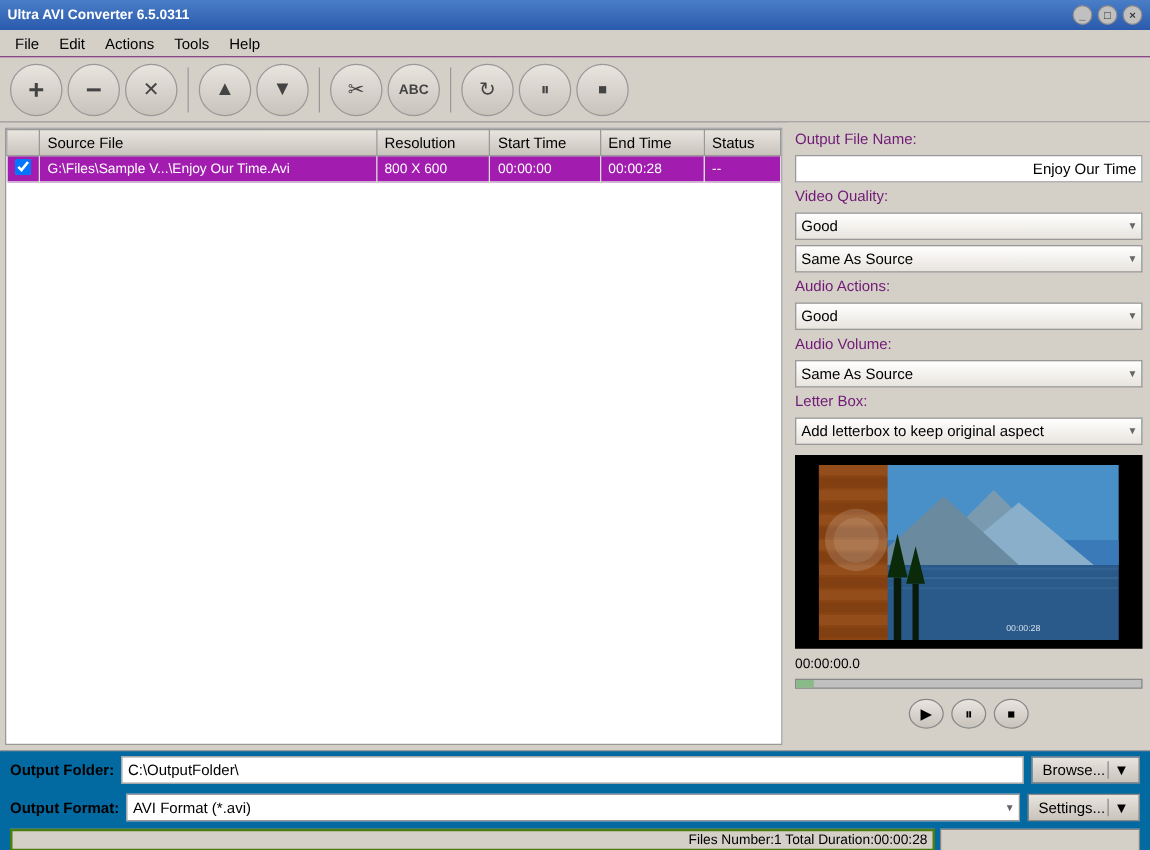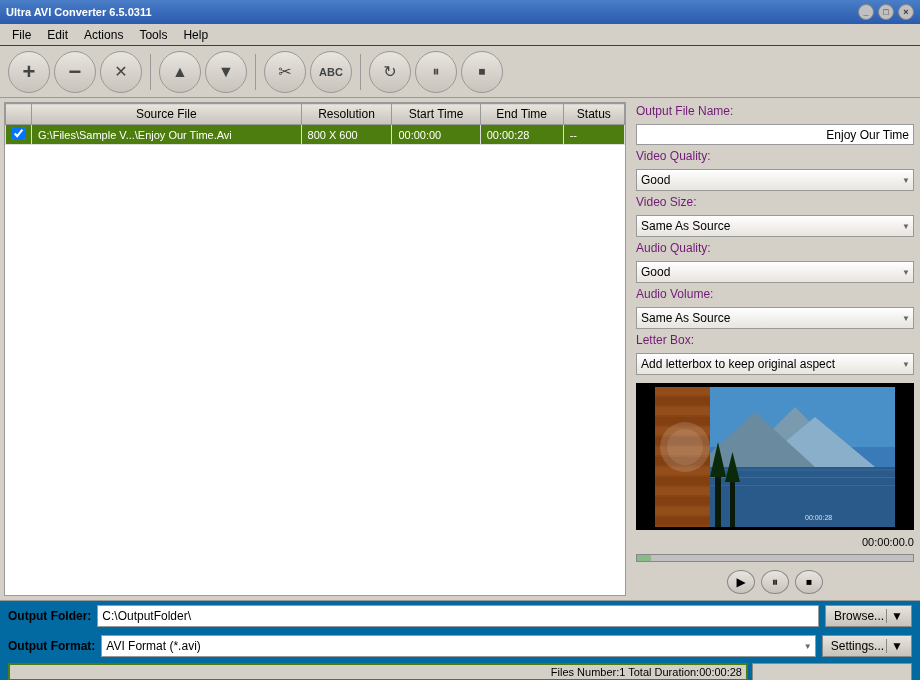--- a/index.html
+++ b/index.html
@@ -98,30 +98,30 @@
       flex-direction: column;
     }
     .file-table {
       width: 100%;
       border-collapse: collapse;
     }
     .file-table th {
       background: linear-gradient(to bottom, #e8e4de, #c8c4bc);
       border: 1px solid #999;
       padding: 3px 6px;
-      text-align: center;
+      text-align: left;
       font-size: 12px;
       font-weight: normal;
     }
     .file-table td {
       border: 1px solid #ddd;
       padding: 2px 6px;
       font-size: 11px;
     }
-    .file-table tr.selected td { background: #4d7c0f; color: white; }
+    .file-table tr.selected td { background: #a21caf; color: white; }
     .checkbox-cell { width: 24px; text-align: center; }
 
     
     .right-panel {
       width: 290px;
       background: #d4d0c8;
       padding: 6px;
       display: flex;
       flex-direction: column;
       gap: 4px;
@@ -231,21 +231,21 @@
       width: 160px;
       border: 1px solid #888;
       background: #d4d0c8;
       padding: 1px 4px;
       font-size: 11px;
       margin-left: 4px;
     }
 
     
     .preview-time {
-      text-align: right;
+      text-align: left;
       font-size: 11px;
       margin-top: 2px;
     }
     .preview-progress {
       height: 8px;
       background: #c0c0c0;
       border: 1px solid #888;
       margin: 2px 0;
       position: relative;
     }
@@ -352,32 +352,31 @@
     <div class="field-label">Video Quality:</div>
     <div class="select-wrapper">
       <select class="select-input">
         <option>Good</option>
         <option>Best</option>
         <option>Normal</option>
         <option>Low</option>
       </select>
     </div>
 
-    <div class="field-label">Video Size:</div>
     <div class="select-wrapper">
       <select class="select-input">
         <option>Same As Source</option>
         <option>320x240</option>
         <option>640x480</option>
         <option>800x600</option>
         <option>1280x720</option>
       </select>
     </div>
 
-    <div class="field-label">Audio Quality:</div>
+    <div class="field-label">Audio Actions:</div>
     <div class="select-wrapper">
       <select class="select-input">
         <option>Good</option>
         <option>Best</option>
         <option>Normal</option>
         <option>Low</option>
       </select>
     </div>
 
     <div class="field-label">Audio Volume:</div>

